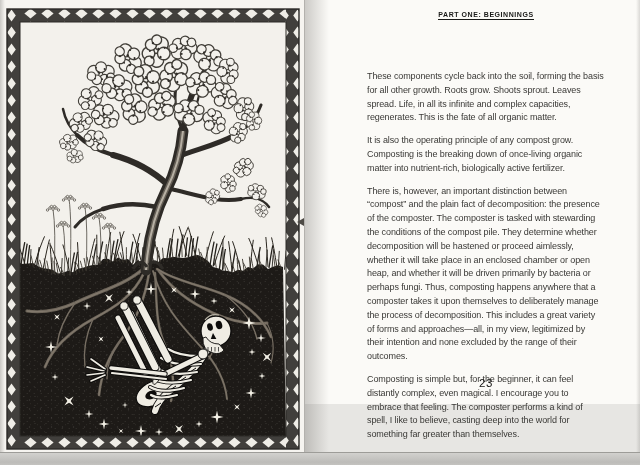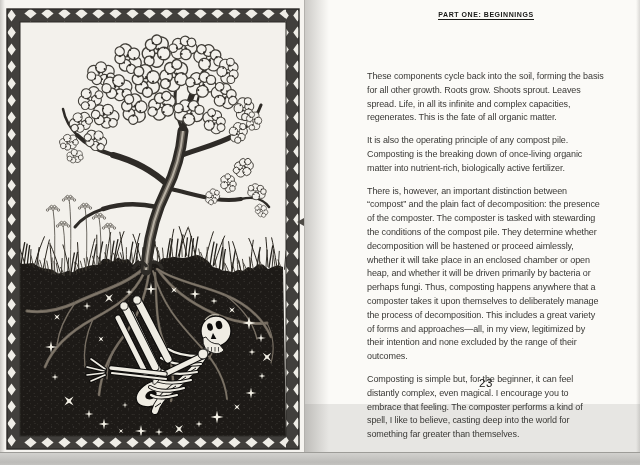--- a/index.html
+++ b/index.html
@@ -419,21 +419,21 @@
   </div>
 
   <div class="page-marker"></div>
 
   <div class="page-right">
     <div class="running-header">
       <span>PART ONE: BEGINNINGS</span>
     </div>
     <div class="body-col">
       <p>These components cycle back into the soil, forming the basis for all other growth. Roots grow. Shoots sprout. Leaves spread. Life, in all its infinite and complex capacities, regenerates. This is the fate of all organic matter.</p>
-      <p>It is also the operating principle of any compost pile. Composting is the breaking down of once-living organic matter into nutrient-rich, biologically active fertilizer.</p>
+      <p>It is also the operating principle of any compost grow. Composting is the breaking down of once-living organic matter into nutrient-rich, biologically active fertilizer.</p>
       <p>There is, however, an important distinction between “compost” and the plain fact of decomposition: the presence of the composter. The composter is tasked with stewarding the conditions of the compost pile. They determine whether decomposition will be hastened or proceed aimlessly, whether it will take place in an enclosed chamber or open heap, and whether it will be driven primarily by bacteria or perhaps fungi. Thus, composting happens anywhere that a composter takes it upon themselves to deliberately manage the process of decomposition. This includes a great variety of forms and approaches—all, in my view, legitimized by their intention and none excluded by the range of their outcomes.</p>
       <p>Composting is simple but, for the beginner, it can feel distantly complex, even magical. I encourage you to embrace that feeling. The composter performs a kind of spell, I like to believe, casting deep into the world for something far greater than themselves.</p>
     </div>
     <div class="page-number">23</div>
   </div>
 
   <div class="gutter-line"></div>
   <div class="gutter-shadow"></div>
   <div class="left-edge"></div>
   <div class="right-edge"></div>

